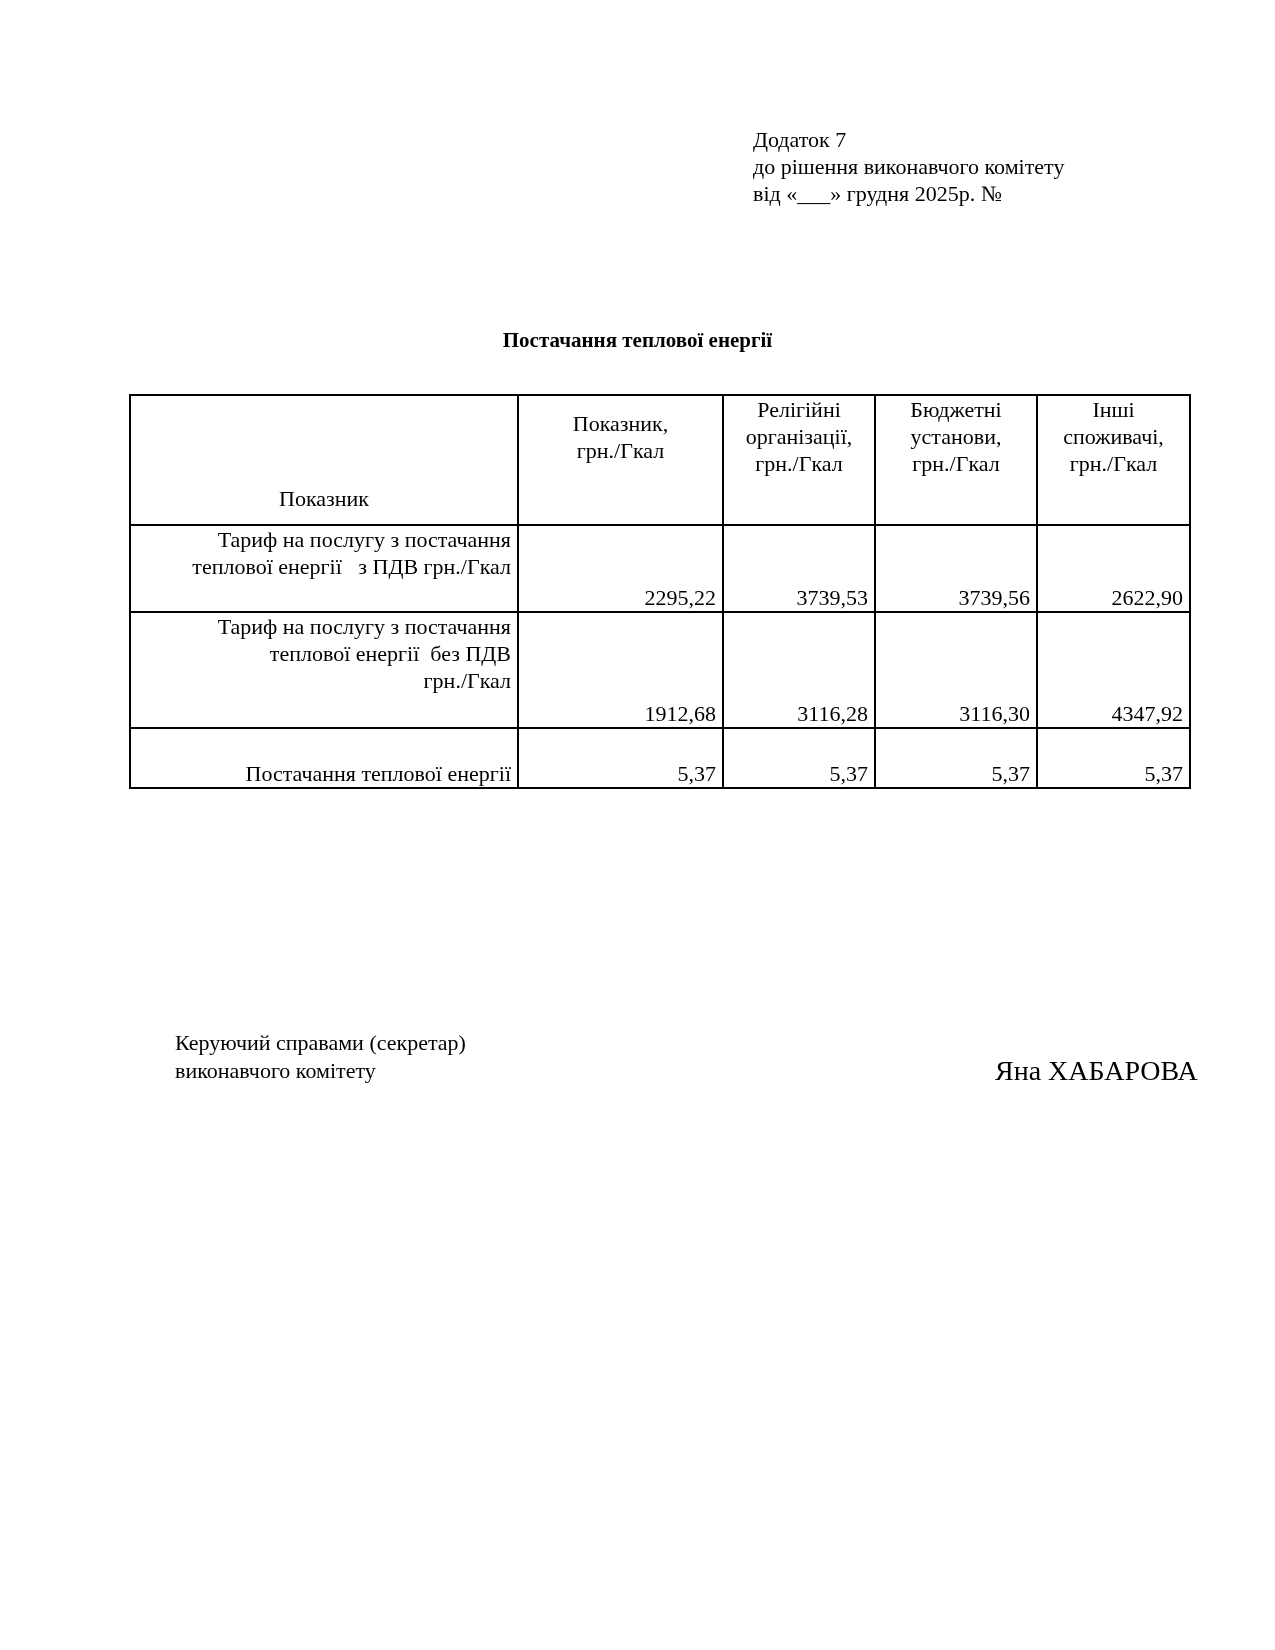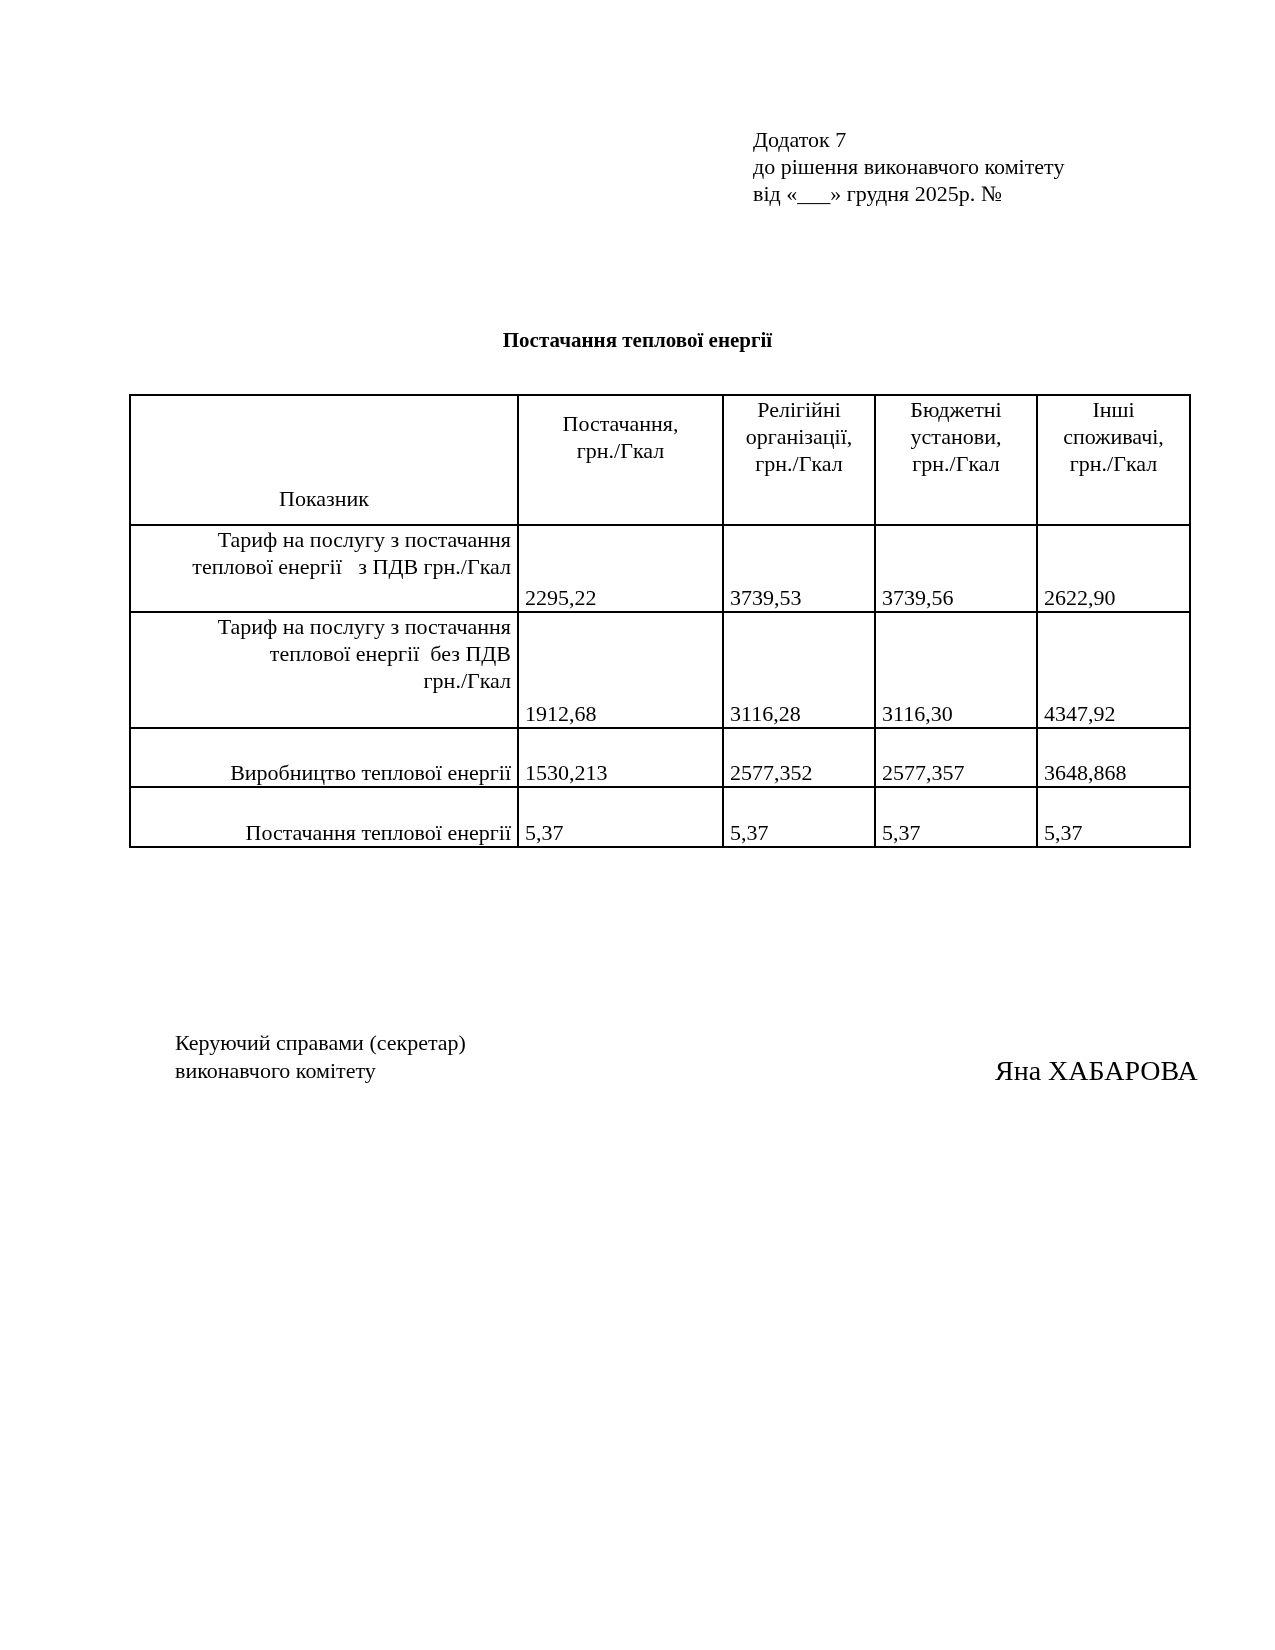--- a/index.html
+++ b/index.html
@@ -35,21 +35,21 @@
     tr.h-row th { height: 114px; vertical-align: top; text-align: center; padding-top: 14px; }
     tr.h-row th.first { vertical-align: bottom; padding-bottom: 12px; padding-top: 0; }
     tr.h-row th.top-aligned { padding-top: 0; }
     tr.r1 td { height: 85px; }
     tr.r2 td { height: 114px; }
     tr.r3 td { height: 57px; }
     tr.r4 td { height: 56px; }
     tr.r5 td { height: 58px; }
     td.label { vertical-align: top; text-align: right; }
     tr.r3 td.label, tr.r4 td.label, tr.r5 td.label { vertical-align: bottom; }
-    td.val { vertical-align: bottom; text-align: left; }
+    td.val { vertical-align: bottom; text-align: right; }
     .signature {
       position: absolute; left: 175px; top: 1029px;
       font-size: 22px; line-height: 28px;
     }
     .signer {
       position: absolute; left: 995px; top: 1057px;
       font-size: 28px; line-height: 28px;
     }
   </style>
 </head>
@@ -68,21 +68,21 @@
     <col class="c0">
       <col class="c1">
       <col class="c2">
       <col class="c3">
       <col class="c4">
   </colgroup>
   <tbody>
       <tr class="h-row">
     <th class="first">Показник</th>
     <th>
-      <div>Постачання,</div>
+      <div>Показник,</div>
       <div>грн./Гкал</div>
     </th>
     <th class="top-aligned">
       <div>Релігійні</div>
       <div>організації,</div>
       <div>грн./Гкал</div>
     </th>
     <th class="top-aligned">
       <div>Бюджетні</div>
       <div>установи,</div>
@@ -111,27 +111,20 @@
       <div>Тариф на послугу з постачання</div>
       <div style="white-space:pre">теплової енергії  без ПДВ</div>
       <div>грн./Гкал</div>
     </td>
     <td class="val">1912,68</td>
     <td class="val">3116,28</td>
     <td class="val">3116,30</td>
     <td class="val">4347,92</td>
   </tr>
 
-  <tr class="r3">
-    <td class="label">Виробництво теплової енергії</td>
-    <td class="val">1530,213</td>
-    <td class="val">2577,352</td>
-    <td class="val">2577,357</td>
-    <td class="val">3648,868</td>
-  </tr>
 
 
   <tr class="r5">
     <td class="label">Постачання теплової енергії</td>
     <td class="val">5,37</td>
     <td class="val">5,37</td>
     <td class="val">5,37</td>
     <td class="val">5,37</td>
   </tr>
 </tbody>

